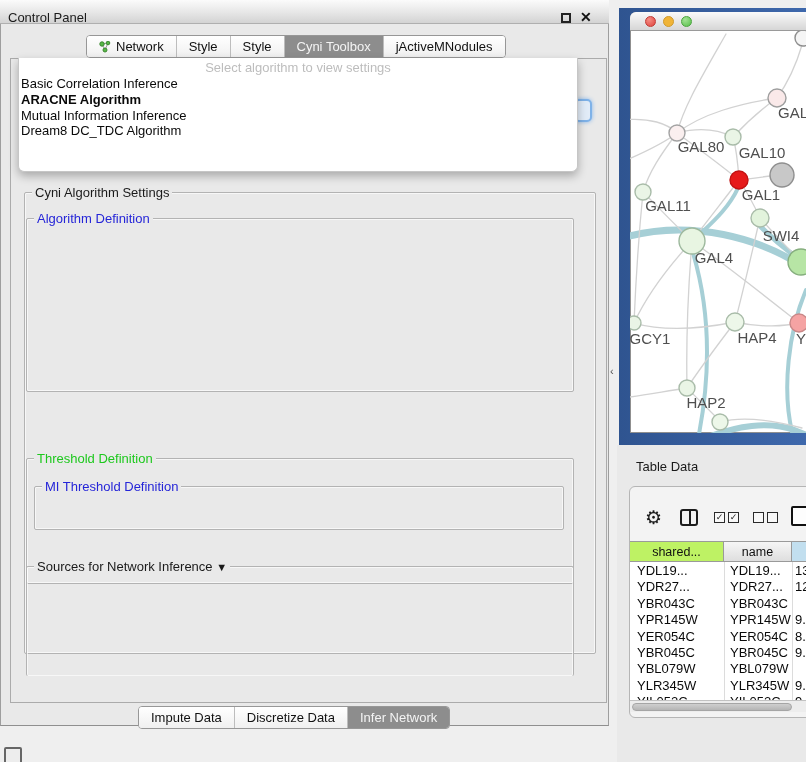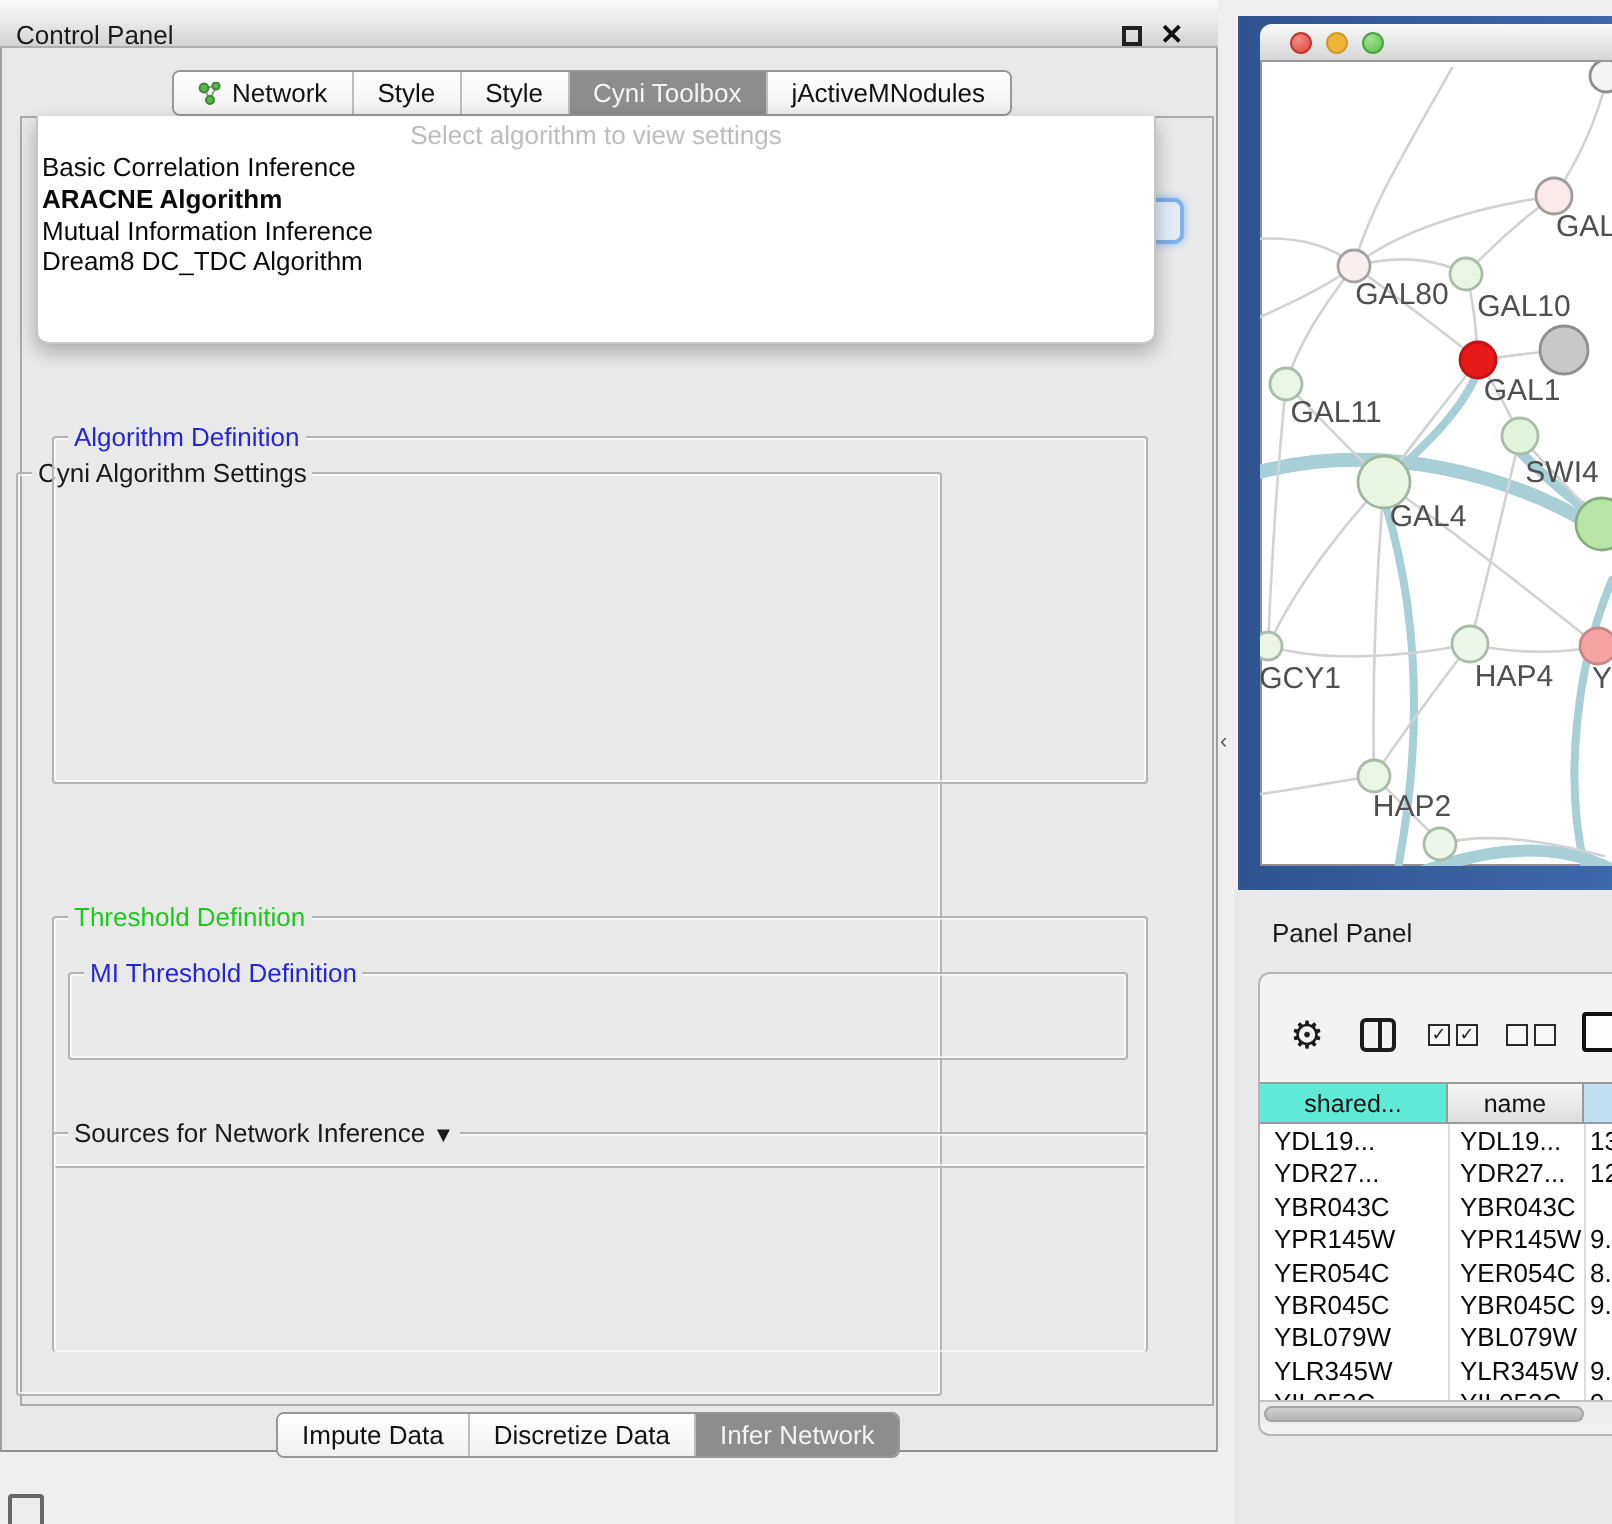--- a/index.html
+++ b/index.html
@@ -147,36 +147,36 @@
     <text x="757" y="343" text-anchor="middle" class="net-label">HAP4</text>
     <text x="801" y="344" text-anchor="middle" class="net-label">Y</text>
     <text x="706" y="408" text-anchor="middle" class="net-label">HAP2</text>
   </svg>
 <div class="abs netwin-titlebar"></div>
 <div class="abs light red" style="left:645px;"></div>
 <div class="abs light yellow" style="left:663px;"></div>
 <div class="abs light green" style="left:681px;"></div>
 
 <div class="abs tp"></div>
-<div class="abs tp-title">Panel Panel</div>
+<div class="abs tp-title">Table Data</div>
 <div class="abs tp-box"></div>
 
 <div class="abs icon-dark" style="left:645px;top:506px;font-size:19px;">⚙</div>
 <div class="abs" style="left:680px;top:509px;width:18px;height:17px;border:2px solid #1C1C1C;border-radius:3px;box-sizing:border-box;">
   <div style="position:absolute;left:7px;top:0;width:2px;height:13px;background:#1C1C1C;"></div>
 </div>
 <div class="abs mini-box" style="left:714px;top:512px;">✓</div>
 <div class="abs mini-box" style="left:728px;top:512px;">✓</div>
 <div class="abs mini-box" style="left:753px;top:512px;"></div>
 <div class="abs mini-box" style="left:767px;top:512px;"></div>
 <div class="abs" style="left:791px;top:506px;width:20px;height:20px;border:2px solid #111;border-radius:2px;background:#FDFDFD;box-sizing:border-box;"></div>
 
 <div class="abs tbl-bg"></div>
 <div id="tbl-header">
-    <div class="th-cell" style="left: 630px; width: 94px; background: #5eead4;">shared...</div>
+    <div class="th-cell" style="left: 630px; width: 94px; background: #bef264;">shared...</div>
     <div class="th-cell" style="left: 724px; width: 68px; background: linear-gradient(rgb(246, 246, 246), rgb(222, 222, 222));">name</div>
     <div class="th-cell" style="left: 792px; width: 40px; background: rgb(194, 223, 239);">A</div>
   </div>
 <div id="tbl-rows">
     <div class="trow" style="left: 630px; top: 562px; width: 176px; height: 16.4px; overflow: hidden;">
       <div style="position: absolute; left: 7px; top: 1px;">YDL19...</div>
       <div style="position: absolute; left: 100px; top: 1px;">YDL19...</div>
       <div style="position: absolute; left: 165px; top: 1px;">13</div>
     </div>
     <div class="trow" style="left: 630px; top: 578.4px; width: 176px; height: 16.4px; overflow: hidden;">
@@ -271,21 +271,21 @@
     </div>
 </div>
 
 <div class="abs sb-track-v" style="left:594px;top:186px;width:13px;height:470px;">
   <div class="sb-thumb" style="position:absolute;left:1px;top:14px;width:10px;height:285px;"></div>
 </div>
 <div class="abs sb-track-h" style="left:11px;top:655px;width:583px;height:14px;">
   <div class="sb-thumb-h" style="position:absolute;left:5px;top:3px;width:560px;height:9px;"></div>
 </div>
 
-<div class="abs grp" style="left:8px;top:192px;width:463px;height:462px;margin-top:44px;">
+<div class="abs grp" style="left:24px;top:192px;width:572px;height:462px;">
   <span class="grp-title">Cyni Algorithm Settings</span>
 </div>
 
 <div class="abs grp" style="left:26px;top:218px;width:548px;height:174px;">
   <span class="grp-title t-blue">Algorithm Definition</span>
 </div>
 
 <div class="abs lbl" style="left:36px;top:246px;">Aracne Mode:</div>
 <div class="abs combo" style="left:122px;top:240px;width:442px;">
   <span>Discovery</span>

